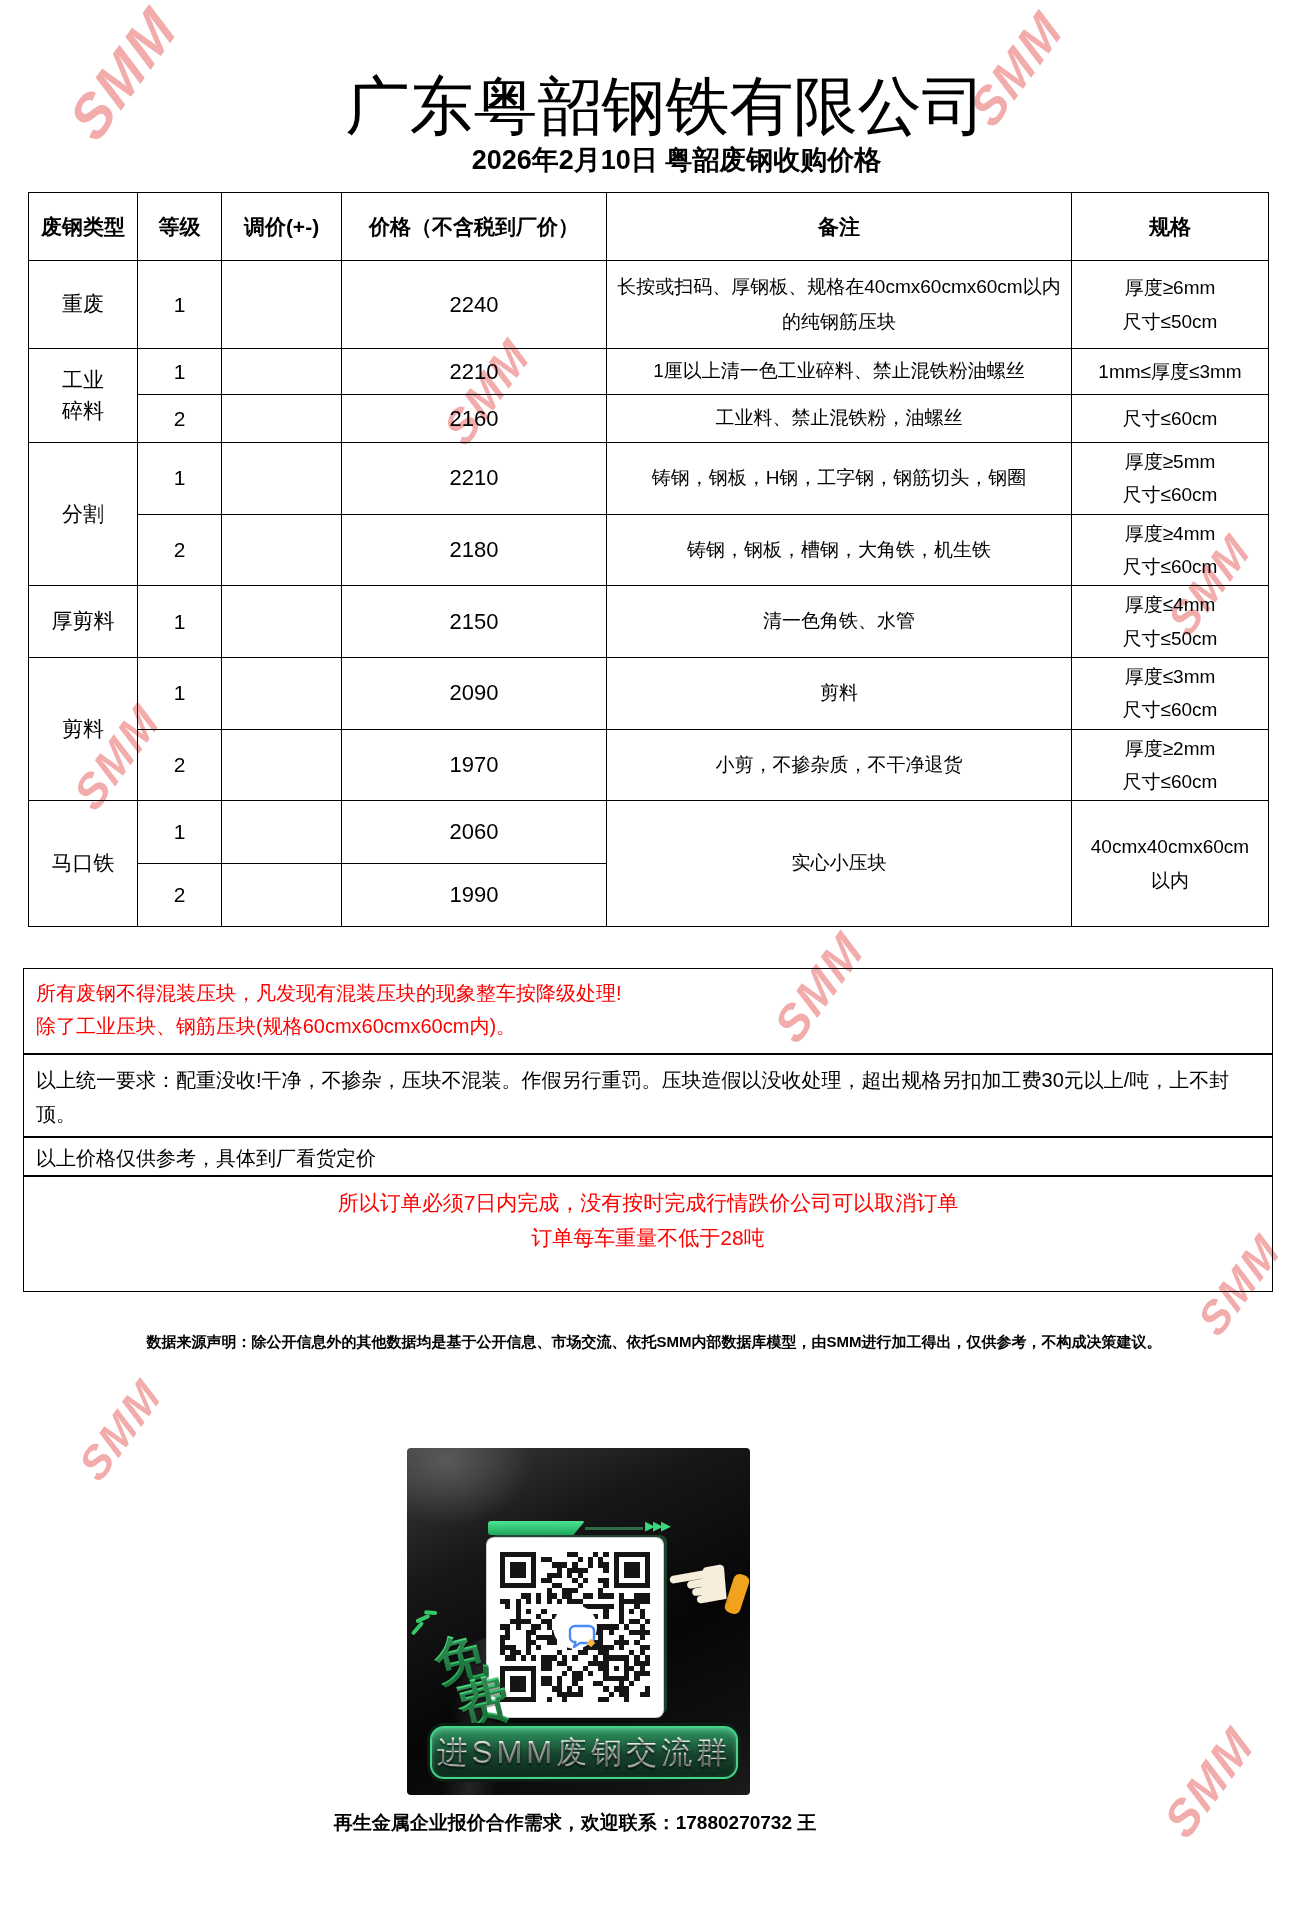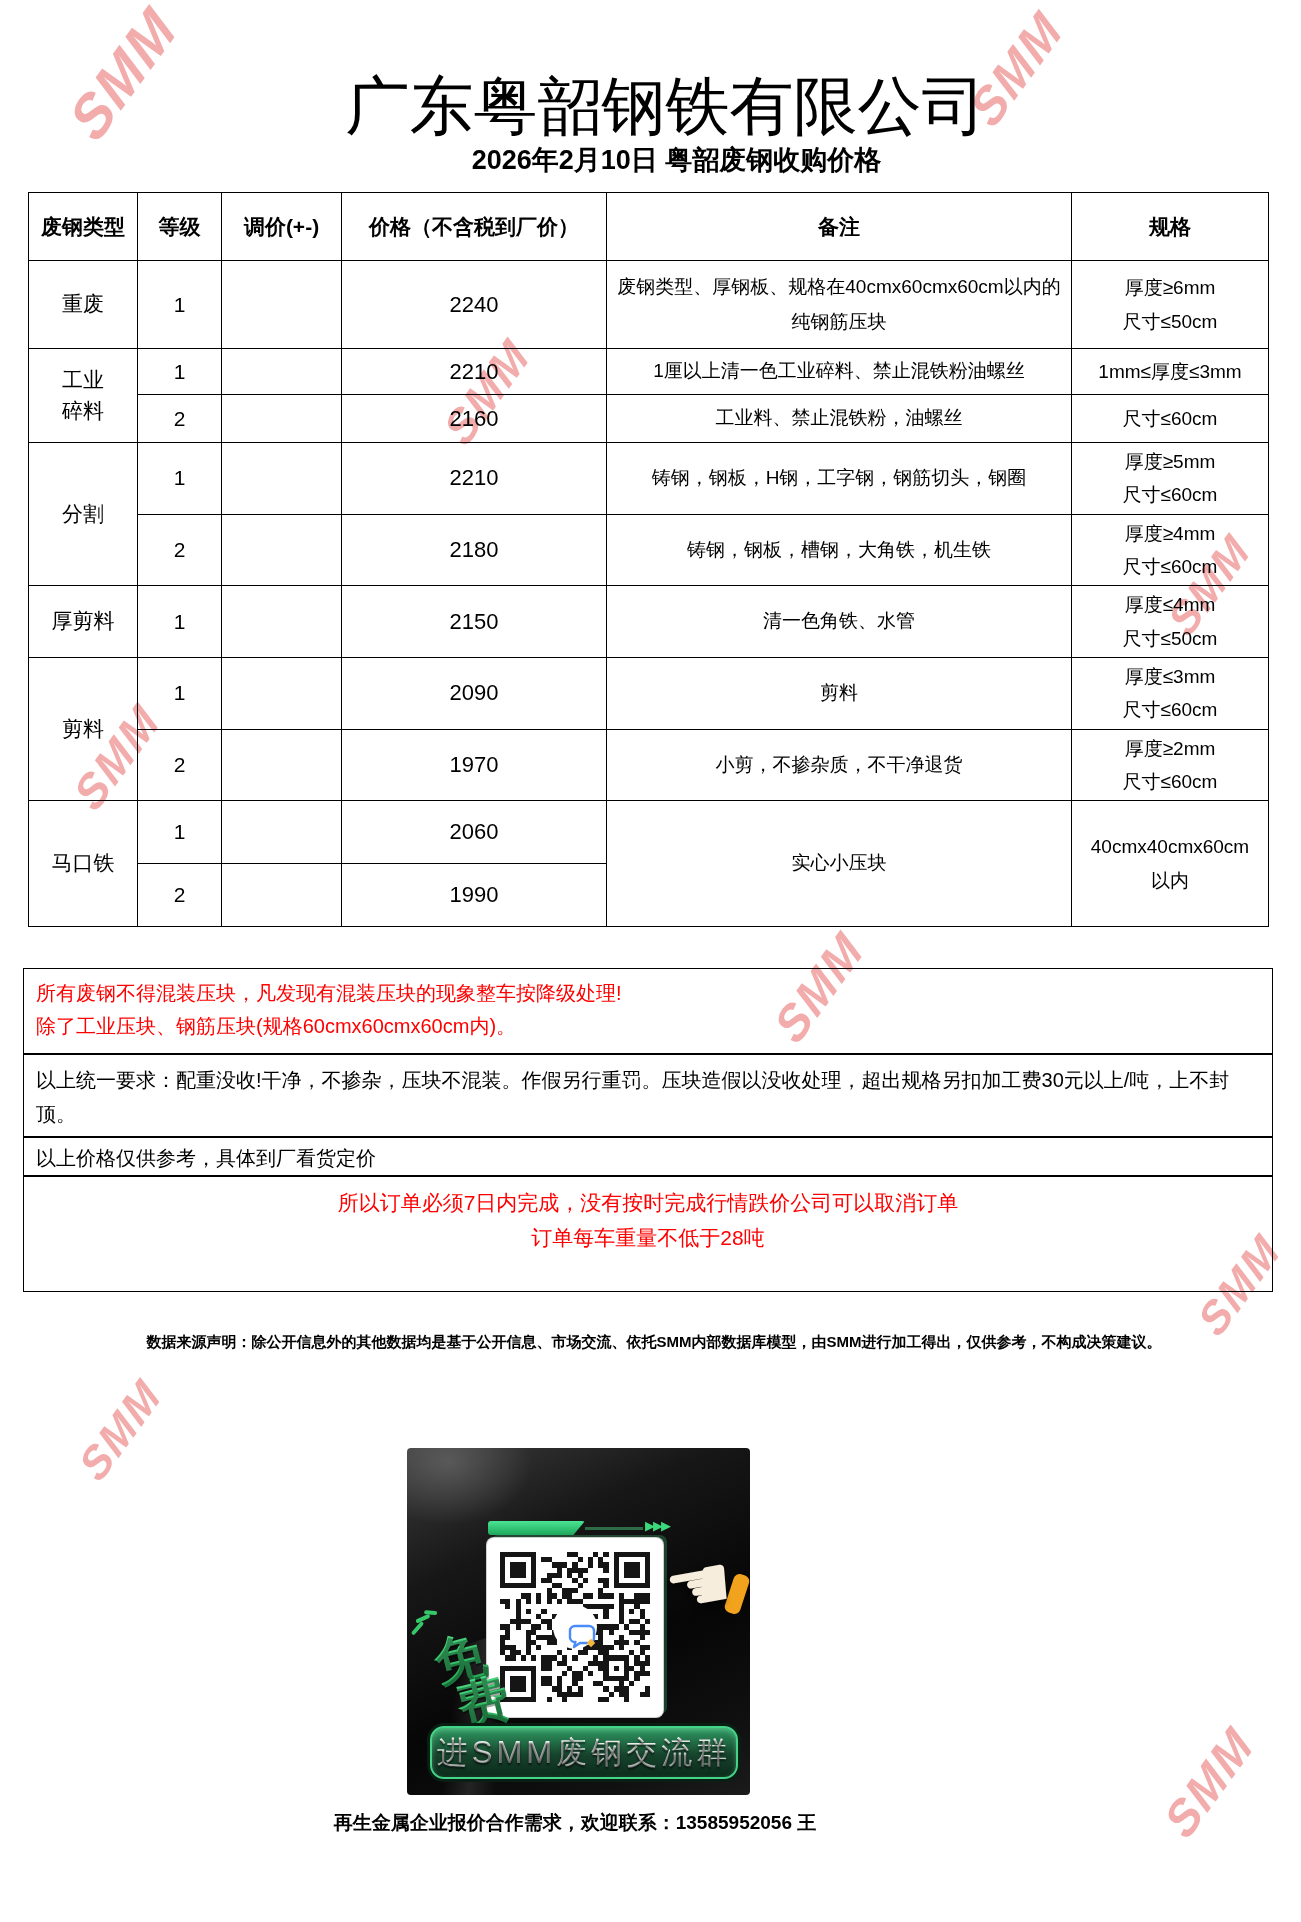--- a/index.html
+++ b/index.html
@@ -173,21 +173,21 @@
         <th>备注</th>
         <th>规格</th>
       </tr>
     </thead>
     <tbody>
       <tr style="height:88px">
         <td class="c-type">重废</td>
         <td class="c-grade">1</td>
         <td class="c-adjust"></td>
         <td class="c-price">2240</td>
-        <td class="c-note">废钢类型、厚钢板、规格在40cmx60cmx60cm以内的纯钢筋压块</td>
+        <td class="c-note">长按或扫码、厚钢板、规格在40cmx60cmx60cm以内的纯钢筋压块</td>
         <td class="c-spec">厚度≥6mm
 尺寸≤50cm</td>
       </tr>
       <tr style="height:46px">
         <td class="c-type" rowspan="2">工业
 碎料</td>
         <td class="c-grade">1</td>
         <td class="c-adjust"></td>
         <td class="c-price">2210</td>
         <td class="c-note">1厘以上清一色工业碎料、禁止混铁粉油螺丝</td>
@@ -577,15 +577,15 @@
         </div>
       <div class="free-c1">免</div>
       <div class="free-c2">费</div>
       <div class="free-arrow">➘</div>
     </div>
     <div class="qr-button">
       <span class="qr-button-label">进SMM废钢交流群</span>
     </div>
   </div>
 
-  <div class="footer">再生金属企业报价合作需求，欢迎联系：13585952056 王</div>
+  <div class="footer">再生金属企业报价合作需求，欢迎联系：17880270732 王</div>
 
 </div>
 
 </body></html>

